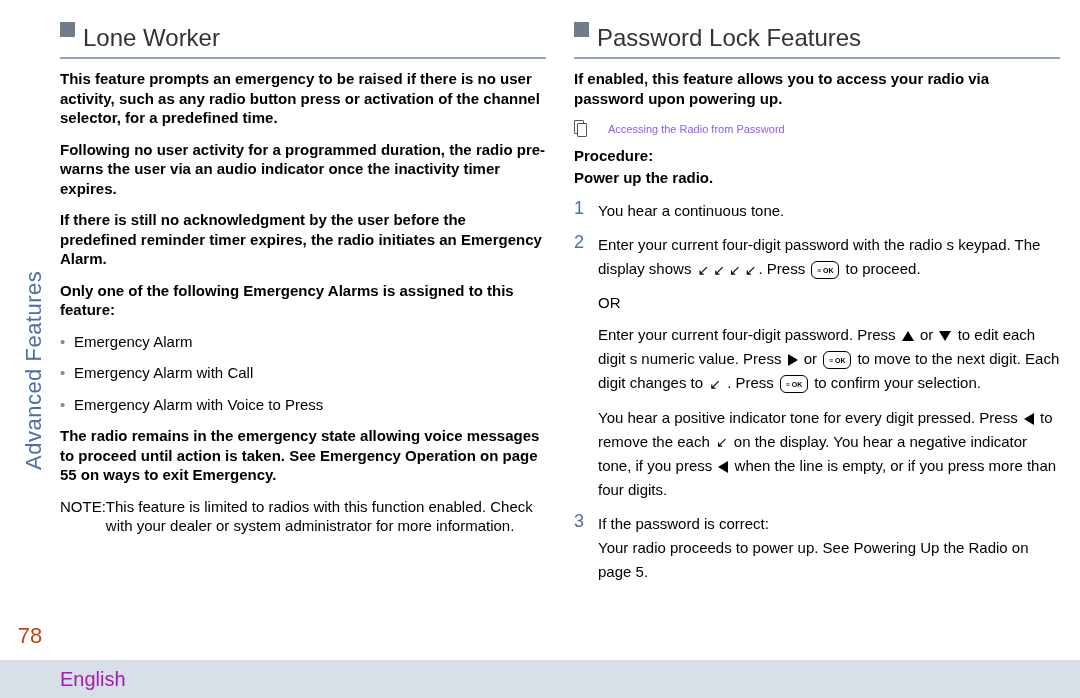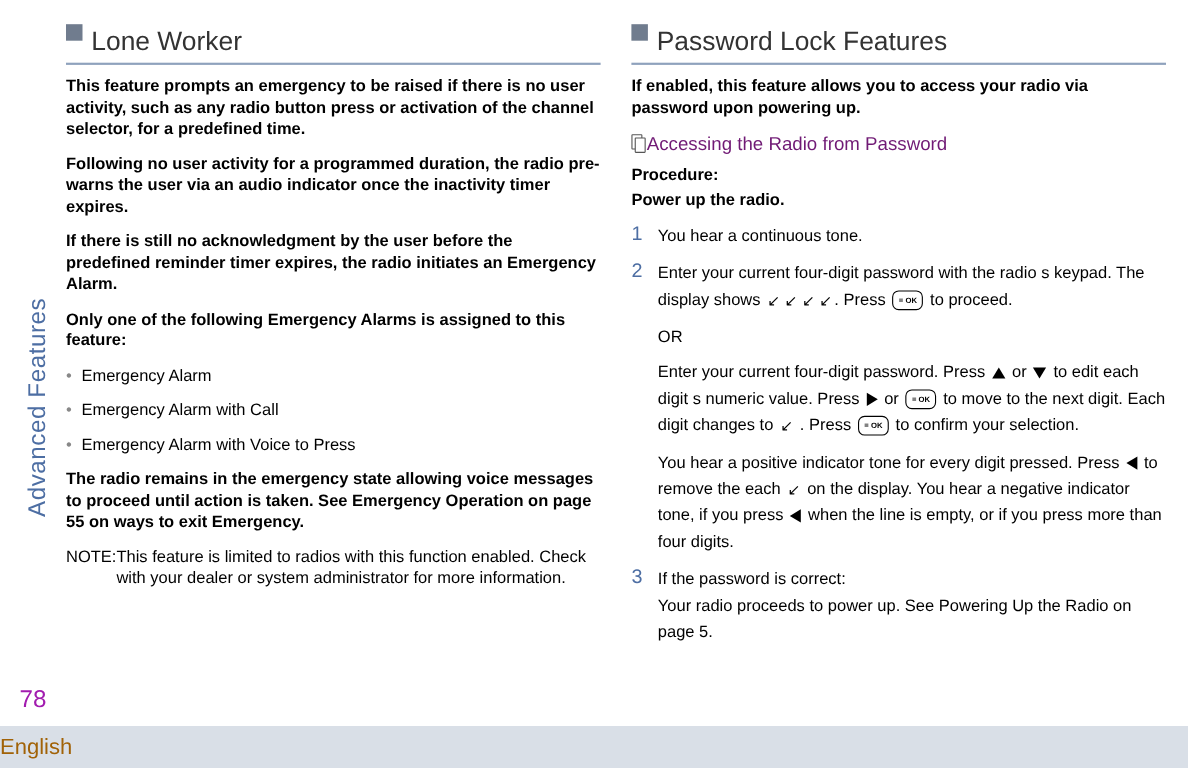--- a/index.html
+++ b/index.html
@@ -36,32 +36,33 @@
     font-size: 22px;
     white-space: nowrap;
     letter-spacing: 0.5px;
   }
   .page-number {
     position: absolute;
     left: 10px;
     bottom: 47px;
     width: 40px;
     text-align: center;
-    color: #a21caf;
+    color: #c2410c;
     font-size: 22px;
   }
   .lang-band {
     position: absolute;
     left: 0;
     right: 0;
     bottom: 0;
     height: 38px;
     background: #d9dfe7;
-    color: #a16207;
+    color: #a21caf;
     font-size: 20px;
+    padding-left: 60px;
     display: flex;
     align-items: center;
     box-sizing: border-box;
   }
   .columns {
     position: absolute;
     left: 60px;
     top: 22px;
     right: 20px;
     bottom: 38px;
@@ -101,23 +102,23 @@
     position: absolute;
     left: 0;
     top: 0;
     color: #888;
   }
   .note-row { display: flex; gap: 0; }
   .note-label { flex-shrink: 0; }
   .sub-heading {
     display: flex;
     align-items: center;
-    gap: 0;
-    font-size: 17px;
-    color: #701a75;
+    gap: 20px;
+    font-size: 11px;
+    color: #8b5cf6;
     margin: 12px 0 8px 0;
   }
   .pages-icon {
     width: 14px;
     height: 18px;
     position: relative;
     flex-shrink: 0;
   }
   .pages-icon::before,
   .pages-icon::after {

